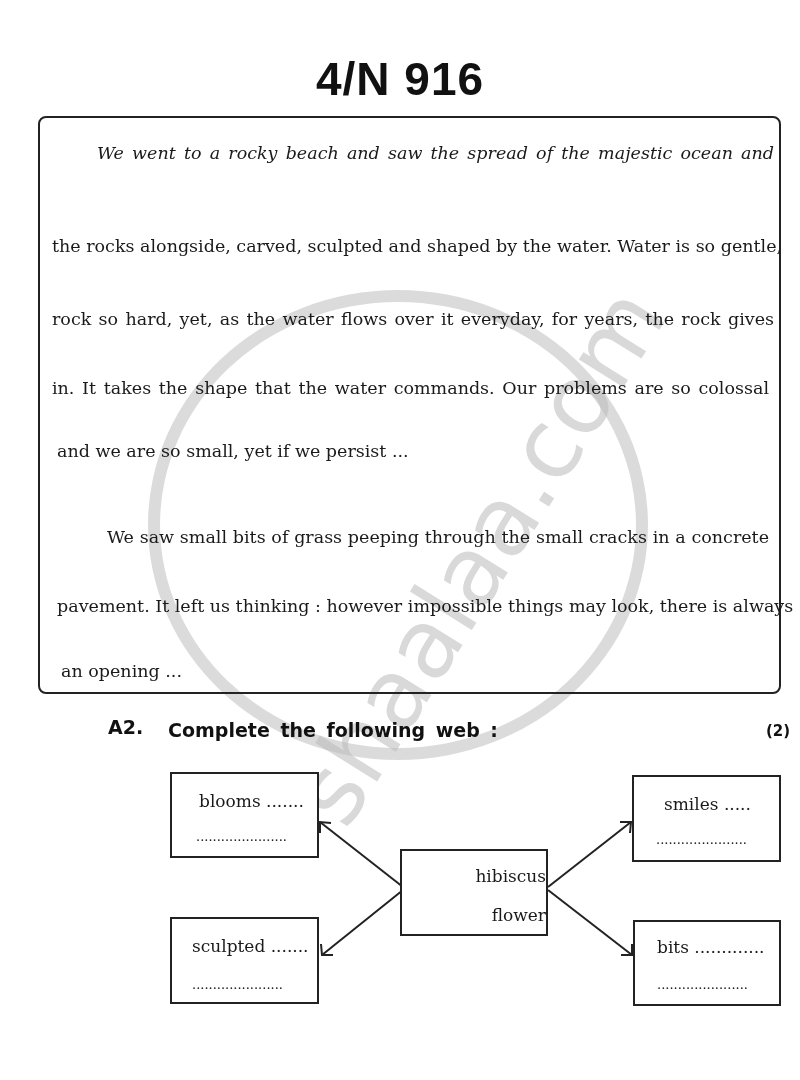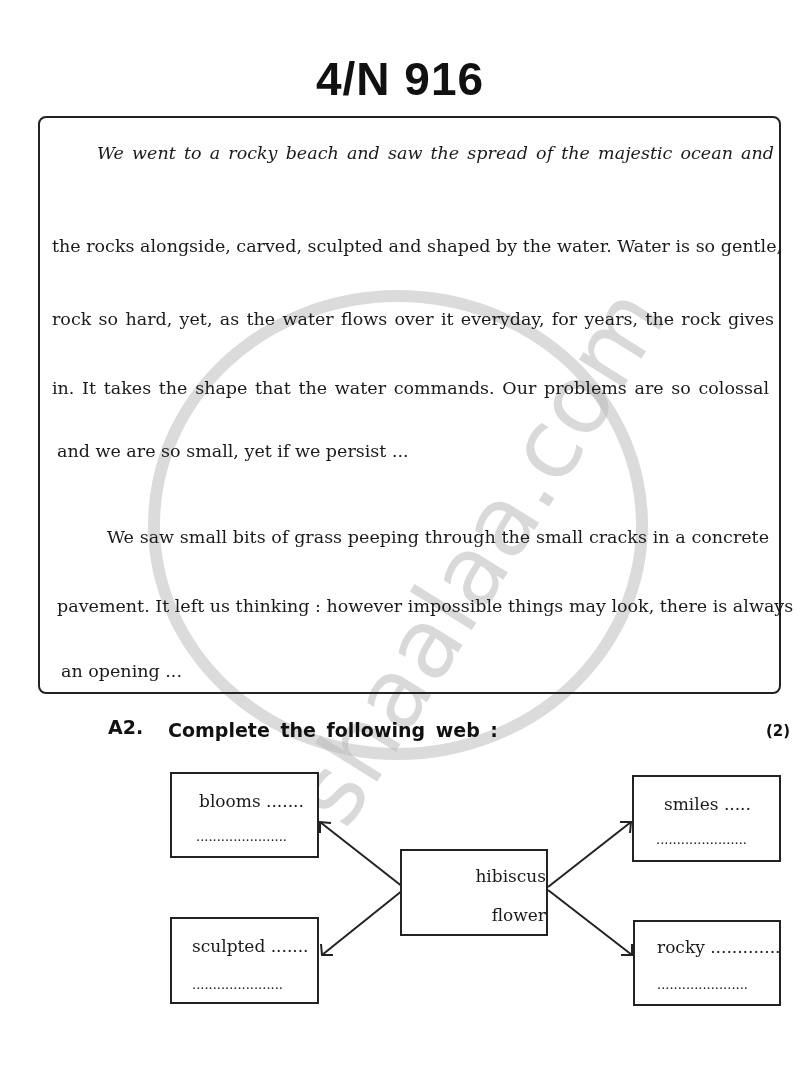--- a/index.html
+++ b/index.html
@@ -96,15 +96,15 @@
   <span class="word" style="left:0; width:144px; top:15px;">hibiscus</span>
   <span class="word" style="left:0; width:144px; top:54px;">flower</span>
 </div>
 
 <div class="web-box" style="left:632px; top:775px; width:149px; height:87px;">
   <span class="word" style="left:30px; top:17px;">smiles .....</span>
   <span class="dots" style="left:22px; top:55px;">......................</span>
 </div>
 
 <div class="web-box" style="left:633px; top:920px; width:148px; height:86px;">
-  <span class="word" style="left:22px; top:15px;">rocky .............</span>
+  <span class="word" style="left:22px; top:15px;">bits .............</span>
   <span class="dots" style="left:22px; top:55px;">......................</span>
 </div>
 
 </body></html>

